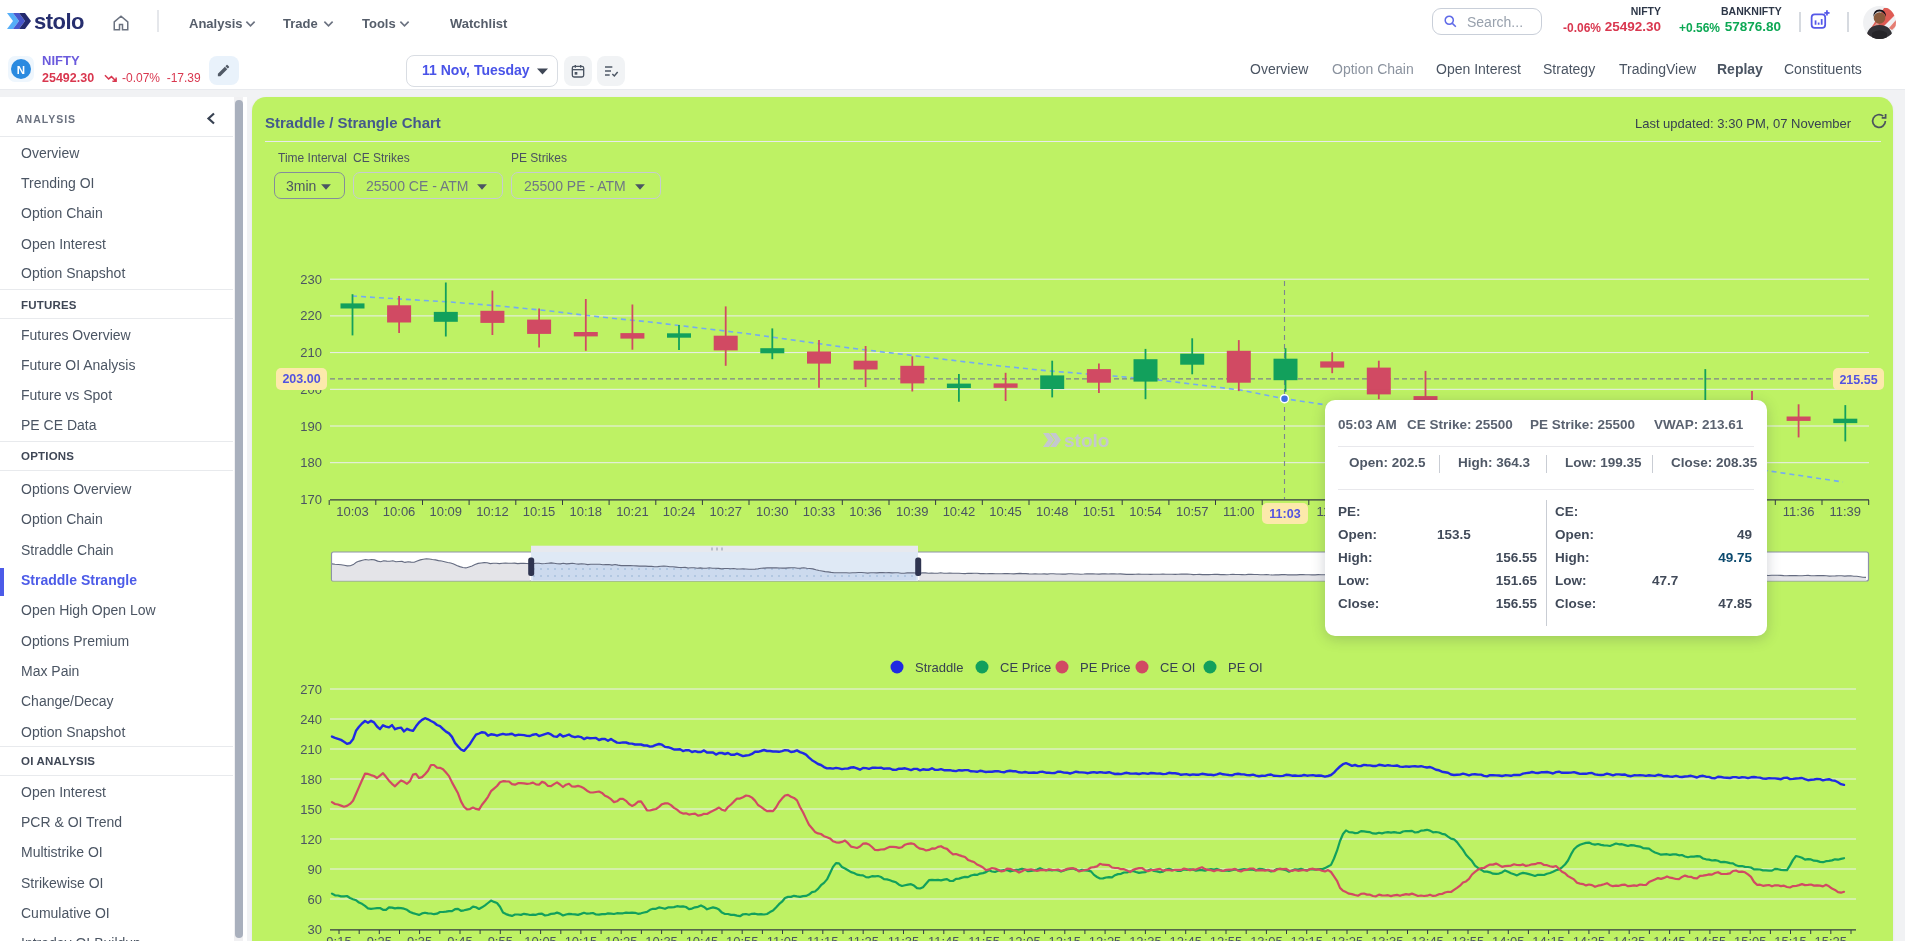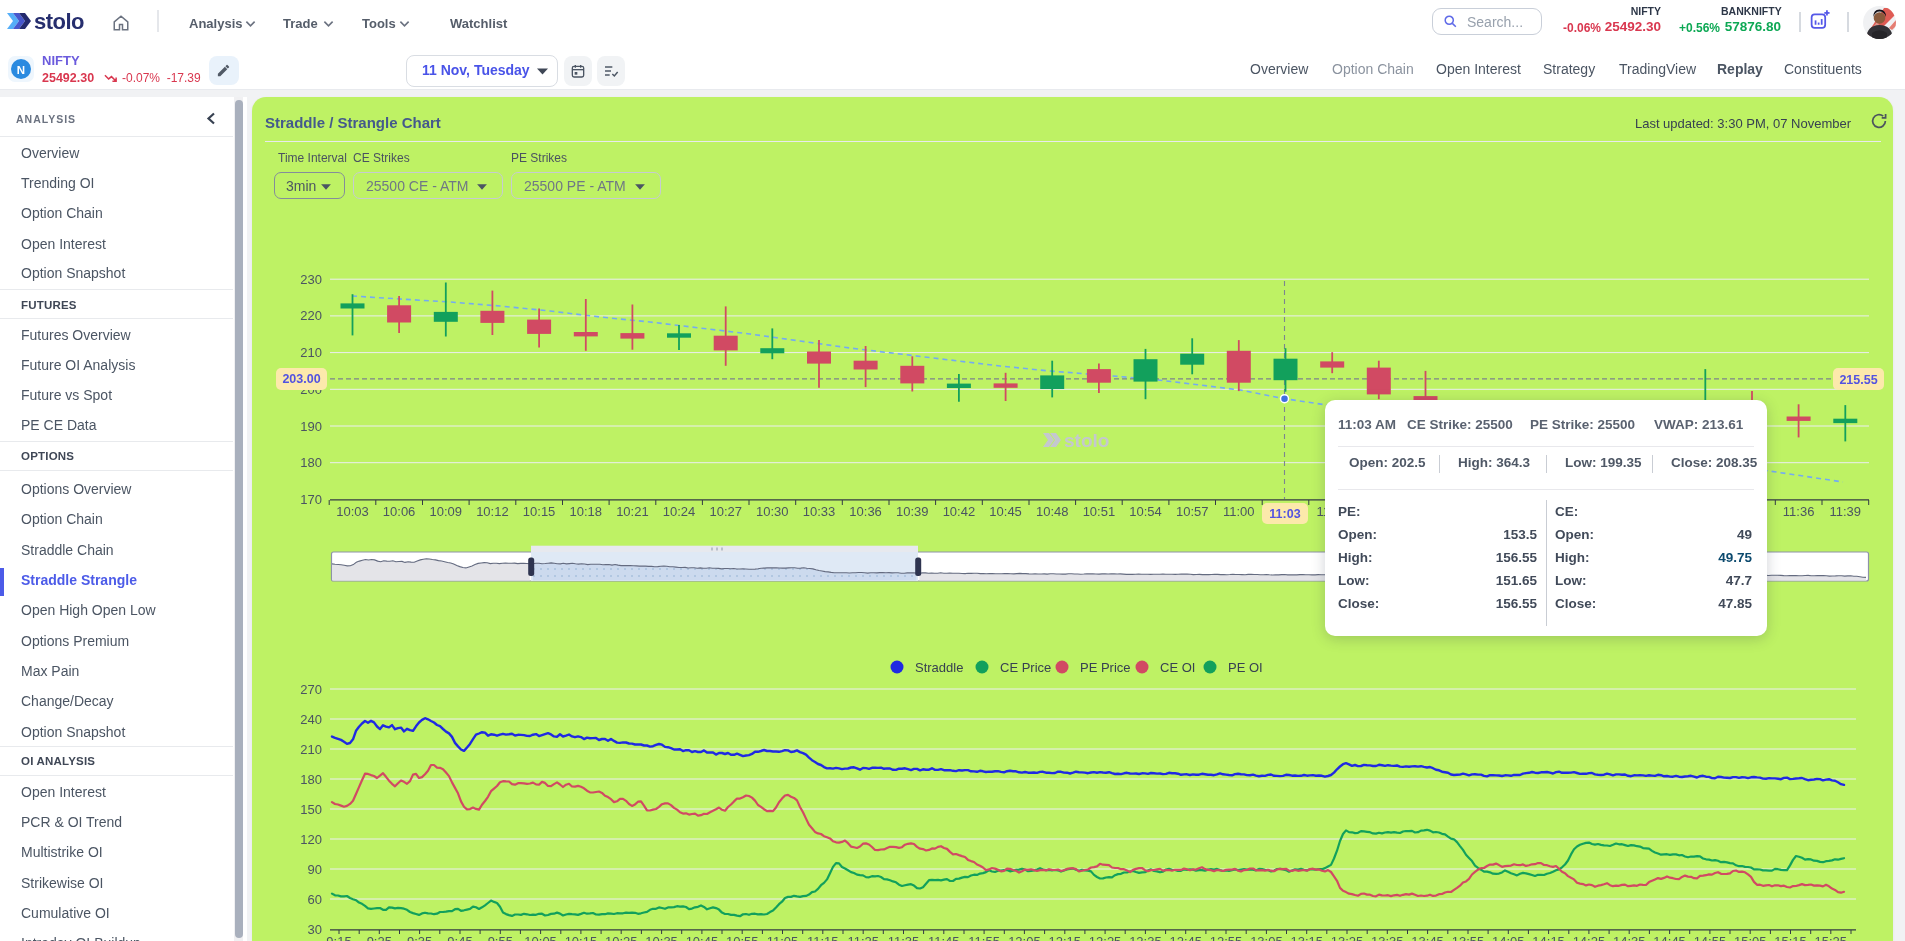--- a/index.html
+++ b/index.html
@@ -525,45 +525,45 @@
   <text x="1709.9" y="946" text-anchor="middle" class="axl">14:55</text>
   <text x="1750.2" y="946" text-anchor="middle" class="axl">15:05</text>
   <text x="1790.5" y="946" text-anchor="middle" class="axl">15:15</text>
   <text x="1830.8" y="946" text-anchor="middle" class="axl">15:25</text>
   <polyline points="332.0,893.6 335.0,895.3 338.0,895.5 341.0,896.4 344.0,896.4 347.0,896.0 350.0,898.0 353.0,899.2 356.0,900.2 359.0,902.6 362.0,903.8 365.0,905.9 368.0,908.4 371.0,908.8 374.0,908.5 377.0,908.2 380.0,908.0 383.0,909.8 386.0,909.8 389.0,907.3 392.0,907.6 395.0,908.4 398.0,907.9 401.0,908.1 404.0,908.7 407.0,909.8 410.0,912.0 413.0,913.1 416.0,914.0 419.0,914.9 422.0,913.4 425.0,912.7 428.0,913.4 431.0,913.5 434.0,914.2 437.0,913.7 440.0,912.0 443.0,912.0 446.0,911.7 449.0,911.1 452.0,911.1 455.0,909.2 458.0,908.9 461.0,910.8 464.0,910.3 467.0,909.6 470.0,908.9 473.0,906.6 476.0,907.3 479.0,909.0 482.0,907.3 485.0,905.3 488.0,903.0 491.0,900.6 494.0,901.9 497.0,903.0 500.0,906.7 503.0,912.6 506.0,914.1 509.0,915.1 512.0,915.9 515.0,914.5 518.0,914.5 521.0,914.9 524.0,913.8 527.0,914.3 530.0,915.0 533.0,914.7 536.0,914.8 539.0,913.8 542.0,913.7 545.0,915.5 548.0,915.0 551.0,913.9 554.0,913.7 557.0,912.6 560.0,913.6 563.0,915.5 566.0,914.5 569.0,913.9 572.0,914.2 575.0,914.3 578.0,914.9 581.0,913.9 584.0,912.8 587.0,913.7 590.0,913.4 593.0,913.0 596.0,914.5 599.0,914.6 602.0,914.1 605.0,914.2 608.0,913.4 611.0,913.6 614.0,914.0 617.0,913.2 620.0,913.4 623.0,913.3 626.0,912.6 629.0,912.9 632.0,912.7 635.0,912.8 638.0,913.8 641.0,913.3 644.0,912.5 647.0,911.9 650.0,909.8 653.0,908.8 656.0,908.8 659.0,907.4 662.0,908.0 665.0,908.8 668.0,907.4 671.0,907.4 674.0,907.1 677.0,906.2 680.0,906.7 683.0,906.4 686.0,907.0 689.0,909.2 692.0,908.6 695.0,907.3 698.0,906.8 701.0,905.4 704.0,906.9 707.0,909.3 710.0,908.3 713.0,907.4 716.0,908.1 719.0,909.6 722.0,912.6 725.0,914.0 728.0,914.0 731.0,914.9 734.0,914.9 737.0,915.6 740.0,916.2 743.0,914.3 746.0,914.0 749.0,914.8 752.0,913.8 755.0,913.7 758.0,914.4 761.0,914.2 764.0,914.5 767.0,914.0 770.0,912.1 773.0,910.6 776.0,907.5 779.0,904.2 782.0,901.7 785.0,898.0 788.0,896.9 791.0,896.9 794.0,895.8 797.0,896.4 800.0,896.9 803.0,896.1 806.0,895.9 809.0,894.6 812.0,892.1 815.0,891.5 818.0,888.9 821.0,885.2 824.0,882.9 827.0,879.4 830.0,873.3 833.0,866.9 836.0,863.1 839.0,863.4 842.0,867.0 845.0,868.5 848.0,870.2 851.0,872.1 854.0,873.0 857.0,874.6 860.0,875.1 863.0,875.4 866.0,877.1 869.0,877.3 872.0,876.2 875.0,876.4 878.0,876.0 881.0,877.0 884.0,879.1 887.0,879.4 890.0,880.2 893.0,881.4 896.0,882.3 899.0,884.7 902.0,886.0 905.0,885.3 908.0,884.6 911.0,884.2 914.0,885.6 917.0,888.2 920.0,888.5 923.0,887.2 926.0,883.7 929.0,880.2 932.0,879.9 935.0,880.2 938.0,879.9 941.0,880.3 944.0,879.7 947.0,879.1 950.0,881.0 953.0,881.0 956.0,878.9 959.0,878.6 962.0,877.6 965.0,876.9 968.0,877.1 971.0,875.5 974.0,874.7 977.0,874.9 980.0,873.6 983.0,873.1 986.0,872.1 989.0,870.3 992.0,871.5 995.0,872.0 998.0,870.7 1001.0,870.6 1004.0,870.2 1007.0,869.9 1010.0,871.3 1013.0,870.7 1016.0,869.9 1019.0,869.6 1022.0,868.7 1025.0,869.6 1028.0,871.2 1031.0,870.8 1034.0,870.4 1037.0,869.5 1040.0,868.2 1043.0,869.6 1046.0,870.2 1049.0,869.8 1052.0,870.4 1055.0,870.0 1058.0,870.3 1061.0,871.6 1064.0,870.4 1067.0,869.4 1070.0,869.0 1073.0,868.6 1076.0,869.8 1079.0,870.7 1082.0,869.9 1085.0,870.3 1088.0,870.6 1091.0,871.4 1094.0,874.9 1097.0,877.0 1100.0,878.5 1103.0,878.4 1106.0,877.5 1109.0,877.2 1112.0,877.3 1115.0,875.2 1118.0,874.1 1121.0,873.8 1124.0,872.5 1127.0,872.4 1130.0,871.5 1133.0,870.9 1136.0,872.0 1139.0,872.9 1142.0,872.4 1145.0,872.2 1148.0,870.5 1151.0,869.4 1154.0,871.0 1157.0,871.4 1160.0,872.3 1163.0,871.6 1166.0,869.5 1169.0,868.9 1172.0,869.8 1175.0,870.0 1178.0,871.0 1181.0,870.8 1184.0,869.3 1187.0,869.8 1190.0,869.4 1193.0,869.6 1196.0,870.6 1199.0,870.2 1202.0,870.1 1205.0,870.7 1208.0,869.6 1211.0,869.2 1214.0,869.5 1217.0,868.9 1220.0,870.1 1223.0,871.0 1226.0,870.5 1229.0,871.0 1232.0,870.3 1235.0,869.4 1238.0,870.1 1241.0,869.5 1244.0,869.1 1247.0,869.7 1250.0,869.4 1253.0,869.7 1256.0,870.3 1259.0,868.9 1262.0,869.1 1265.0,869.9 1268.0,870.1 1271.0,871.4 1274.0,870.8 1277.0,869.0 1280.0,868.9 1283.0,869.4 1286.0,870.1 1289.0,871.7 1292.0,870.5 1295.0,869.4 1298.0,869.5 1301.0,868.9 1304.0,869.8 1307.0,870.4 1310.0,869.3 1313.0,869.4 1316.0,869.6 1319.0,869.0 1322.0,869.2 1325.0,868.1 1328.0,866.5 1331.0,864.9 1334.0,858.5 1337.0,850.7 1340.0,841.0 1343.0,834.0 1346.0,830.4 1349.0,832.1 1352.0,832.3 1355.0,833.1 1358.0,832.8 1361.0,831.1 1364.0,831.4 1367.0,831.8 1370.0,832.2 1373.0,833.4 1376.0,833.6 1379.0,832.7 1382.0,833.4 1385.0,832.5 1388.0,832.1 1391.0,832.6 1394.0,832.1 1397.0,832.7 1400.0,833.0 1403.0,831.5 1406.0,831.0 1409.0,831.1 1412.0,830.9 1415.0,832.5 1418.0,832.2 1421.0,830.6 1424.0,830.4 1427.0,829.8 1430.0,830.6 1433.0,832.3 1436.0,832.0 1439.0,832.5 1442.0,833.8 1445.0,834.3 1448.0,836.6 1451.0,838.7 1454.0,839.3 1457.0,842.1 1460.0,846.1 1463.0,849.9 1466.0,854.8 1469.0,858.0 1472.0,861.1 1475.0,865.7 1478.0,867.9 1481.0,869.7 1484.0,871.7 1487.0,871.7 1490.0,872.3 1493.0,873.7 1496.0,873.9 1499.0,873.6 1502.0,872.4 1505.0,870.4 1508.0,871.8 1511.0,873.3 1514.0,874.2 1517.0,875.4 1520.0,873.8 1523.0,872.9 1526.0,873.4 1529.0,874.1 1532.0,875.0 1535.0,876.0 1538.0,874.8 1541.0,874.8 1544.0,875.0 1547.0,873.7 1550.0,873.0 1553.0,871.7 1556.0,870.2 1559.0,869.4 1562.0,867.3 1565.0,864.5 1568.0,860.5 1571.0,854.4 1574.0,849.3 1577.0,846.5 1580.0,844.8 1583.0,843.7 1586.0,842.9 1589.0,842.6 1592.0,844.0 1595.0,844.6 1598.0,844.0 1601.0,844.9 1604.0,845.3 1607.0,845.5 1610.0,846.0 1613.0,844.8 1616.0,843.5 1619.0,844.3 1622.0,844.2 1625.0,845.1 1628.0,846.0 1631.0,845.1 1634.0,845.4 1637.0,846.2 1640.0,846.6 1643.0,848.1 1646.0,848.3 1649.0,848.7 1652.0,850.9 1655.0,852.5 1658.0,853.5 1661.0,854.7 1664.0,854.3 1667.0,854.2 1670.0,854.9 1673.0,854.3 1676.0,854.4 1679.0,855.3 1682.0,855.0 1685.0,856.5 1688.0,857.2 1691.0,856.5 1694.0,856.7 1697.0,856.1 1700.0,856.4 1703.0,858.5 1706.0,859.3 1709.0,859.6 1712.0,860.5 1715.0,860.1 1718.0,860.8 1721.0,862.2 1724.0,861.9 1727.0,862.4 1730.0,863.1 1733.0,863.3 1736.0,865.3 1739.0,866.2 1742.0,866.0 1745.0,866.9 1748.0,867.0 1751.0,867.5 1754.0,869.4 1757.0,869.4 1760.0,869.5 1763.0,870.4 1766.0,870.4 1769.0,870.6 1772.0,870.6 1775.0,868.9 1778.0,869.2 1781.0,869.9 1784.0,870.2 1787.0,870.2 1790.0,865.4 1793.0,859.9 1796.0,856.0 1799.0,856.7 1802.0,857.8 1805.0,859.6 1808.0,859.1 1811.0,859.4 1814.0,860.7 1817.0,860.9 1820.0,861.9 1823.0,862.2 1826.0,861.2 1829.0,860.9 1832.0,860.4 1835.0,859.3 1838.0,859.7 1841.0,858.9 1844.0,858.2" fill="none" stroke="#12a05c" stroke-width="2.2" stroke-linejoin="round" stroke-linecap="round"></polyline>
   <polyline points="332.0,802.1 335.0,804.0 338.0,804.5 341.0,805.6 344.0,806.7 347.0,805.9 350.0,803.9 353.0,800.8 356.0,794.0 359.0,787.1 362.0,780.3 365.0,773.7 368.0,773.9 371.0,775.1 374.0,776.0 377.0,778.0 380.0,775.6 383.0,773.2 386.0,776.8 389.0,780.7 392.0,783.8 395.0,786.3 398.0,783.3 401.0,780.5 404.0,781.8 407.0,783.8 410.0,781.1 413.0,774.6 416.0,773.9 419.0,778.0 422.0,777.1 425.0,774.3 428.0,770.7 431.0,765.0 434.0,765.0 437.0,767.6 440.0,767.8 443.0,769.2 446.0,772.6 449.0,776.1 452.0,782.4 455.0,787.9 458.0,793.3 461.0,801.4 464.0,806.7 467.0,809.4 470.0,809.1 473.0,807.6 476.0,808.9 479.0,809.6 482.0,804.7 485.0,801.0 488.0,796.8 491.0,791.2 494.0,788.6 497.0,786.0 500.0,782.2 503.0,781.2 506.0,781.4 509.0,781.5 512.0,784.1 515.0,784.7 518.0,783.2 521.0,783.2 524.0,783.3 527.0,783.8 530.0,783.5 533.0,782.6 536.0,784.4 539.0,784.7 542.0,781.9 545.0,782.9 548.0,786.0 551.0,786.1 554.0,784.1 557.0,782.4 560.0,784.5 563.0,787.0 566.0,784.7 569.0,783.8 572.0,786.5 575.0,786.6 578.0,785.9 581.0,786.8 584.0,788.3 587.0,790.7 590.0,792.4 593.0,792.5 596.0,792.0 599.0,791.5 602.0,792.9 605.0,795.7 608.0,797.1 611.0,799.2 614.0,802.1 617.0,801.3 620.0,798.9 623.0,798.8 626.0,800.8 629.0,804.0 632.0,805.9 635.0,804.4 638.0,801.7 641.0,801.4 644.0,805.7 647.0,810.3 650.0,810.5 653.0,809.6 656.0,809.0 659.0,806.8 662.0,804.2 665.0,803.4 668.0,803.4 671.0,805.1 674.0,807.9 677.0,809.6 680.0,812.3 683.0,813.6 686.0,813.3 689.0,814.6 692.0,814.0 695.0,813.6 698.0,815.7 701.0,815.2 704.0,813.8 707.0,814.0 710.0,812.2 713.0,810.7 716.0,809.3 719.0,807.5 722.0,809.8 725.0,810.7 728.0,807.0 731.0,804.5 734.0,801.4 737.0,798.5 740.0,798.6 743.0,797.2 746.0,795.5 749.0,796.0 752.0,797.6 755.0,800.6 758.0,805.0 761.0,806.9 764.0,809.2 767.0,811.1 770.0,810.8 773.0,811.1 776.0,807.5 779.0,802.3 782.0,798.6 785.0,795.5 788.0,794.9 791.0,796.7 794.0,797.9 797.0,800.4 800.0,807.0 803.0,812.3 806.0,818.6 809.0,824.7 812.0,828.2 815.0,831.9 818.0,833.4 821.0,834.0 824.0,836.2 827.0,837.2 830.0,838.4 833.0,841.3 836.0,842.3 839.0,842.6 842.0,841.9 845.0,840.6 848.0,843.2 851.0,846.6 854.0,847.3 857.0,848.0 860.0,846.5 863.0,843.7 866.0,843.4 869.0,844.5 872.0,847.0 875.0,850.0 878.0,850.1 881.0,849.5 884.0,849.4 887.0,848.0 890.0,846.8 893.0,846.9 896.0,847.1 899.0,847.9 902.0,847.2 905.0,844.7 908.0,843.8 911.0,843.4 914.0,844.0 917.0,846.9 920.0,848.7 923.0,849.1 926.0,850.5 929.0,849.9 932.0,848.4 935.0,848.6 938.0,846.9 941.0,846.2 944.0,848.0 947.0,848.9 950.0,851.9 953.0,854.3 956.0,854.0 959.0,855.1 962.0,856.1 965.0,857.0 968.0,859.9 971.0,861.1 974.0,862.0 977.0,864.5 980.0,865.7 983.0,867.5 986.0,870.1 989.0,869.4 992.0,868.0 995.0,868.6 998.0,869.7 1001.0,871.4 1004.0,870.8 1007.0,868.7 1010.0,868.8 1013.0,870.0 1016.0,870.8 1019.0,872.6 1022.0,871.2 1025.0,869.5 1028.0,869.9 1031.0,869.3 1034.0,870.1 1037.0,871.0 1040.0,870.1 1043.0,869.9 1046.0,870.4 1049.0,869.2 1052.0,869.9 1055.0,870.0 1058.0,869.5 1061.0,871.0 1064.0,870.3 1067.0,868.9 1070.0,868.4 1073.0,868.2 1076.0,869.1 1079.0,871.5 1082.0,870.8 1085.0,870.0 1088.0,869.5 1091.0,867.5 1094.0,867.1 1097.0,866.4 1100.0,863.8 1103.0,864.7 1106.0,864.8 1109.0,865.1 1112.0,867.5 1115.0,868.0 1118.0,868.0 1121.0,869.2 1124.0,869.2 1127.0,870.4 1130.0,872.1 1133.0,869.9 1136.0,868.8 1139.0,868.2 1142.0,868.0 1145.0,870.2 1148.0,871.1 1151.0,870.1 1154.0,870.0 1157.0,869.4 1160.0,868.9 1163.0,870.6 1166.0,870.1 1169.0,870.0 1172.0,870.7 1175.0,869.8 1178.0,869.8 1181.0,869.9 1184.0,868.6 1187.0,869.3 1190.0,870.3 1193.0,869.3 1196.0,869.6 1199.0,868.3 1202.0,867.3 1205.0,869.1 1208.0,869.9 1211.0,870.2 1214.0,871.1 1217.0,870.0 1220.0,870.3 1223.0,871.0 1226.0,869.9 1229.0,869.5 1232.0,869.6 1235.0,868.9 1238.0,870.6 1241.0,871.5 1244.0,870.1 1247.0,870.0 1250.0,868.5 1253.0,868.5 1256.0,870.3 1259.0,870.3 1262.0,870.1 1265.0,870.7 1268.0,869.9 1271.0,870.7 1274.0,871.2 1277.0,869.5 1280.0,868.9 1283.0,869.1 1286.0,868.8 1289.0,870.6 1292.0,870.9 1295.0,870.0 1298.0,870.8 1301.0,870.3 1304.0,870.0 1307.0,870.7 1310.0,869.0 1313.0,868.7 1316.0,869.6 1319.0,869.4 1322.0,870.7 1325.0,871.4 1328.0,870.1 1331.0,872.0 1334.0,876.3 1337.0,880.8 1340.0,887.9 1343.0,890.8 1346.0,892.1 1349.0,893.7 1352.0,894.1 1355.0,895.0 1358.0,895.7 1361.0,893.9 1364.0,893.5 1367.0,894.6 1370.0,894.7 1373.0,896.0 1376.0,896.3 1379.0,894.6 1382.0,895.4 1385.0,895.5 1388.0,895.2 1391.0,896.1 1394.0,895.3 1397.0,894.9 1400.0,895.8 1403.0,894.8 1406.0,894.2 1409.0,894.6 1412.0,893.6 1415.0,894.7 1418.0,896.0 1421.0,895.5 1424.0,896.0 1427.0,895.7 1430.0,894.7 1433.0,895.9 1436.0,895.6 1439.0,894.2 1442.0,894.0 1445.0,892.5 1448.0,891.8 1451.0,892.0 1454.0,889.9 1457.0,887.9 1460.0,885.7 1463.0,882.6 1466.0,881.4 1469.0,878.9 1472.0,874.5 1475.0,871.9 1478.0,869.7 1481.0,868.1 1484.0,868.0 1487.0,866.0 1490.0,864.5 1493.0,864.6 1496.0,863.6 1499.0,865.1 1502.0,866.8 1505.0,866.2 1508.0,865.9 1511.0,865.6 1514.0,864.3 1517.0,865.0 1520.0,865.2 1523.0,864.4 1526.0,865.9 1529.0,865.2 1532.0,864.3 1535.0,864.2 1538.0,863.0 1541.0,863.1 1544.0,865.0 1547.0,865.2 1550.0,866.2 1553.0,866.9 1556.0,866.0 1559.0,868.8 1562.0,871.8 1565.0,873.3 1568.0,876.1 1571.0,877.8 1574.0,879.4 1577.0,882.8 1580.0,883.6 1583.0,884.1 1586.0,885.4 1589.0,884.5 1592.0,885.1 1595.0,886.8 1598.0,885.7 1601.0,885.1 1604.0,884.3 1607.0,883.2 1610.0,885.2 1613.0,886.2 1616.0,885.7 1619.0,885.8 1622.0,884.9 1625.0,884.6 1628.0,886.2 1631.0,885.8 1634.0,885.4 1637.0,885.8 1640.0,884.5 1643.0,884.8 1646.0,885.0 1649.0,882.1 1652.0,880.7 1655.0,879.4 1658.0,878.1 1661.0,878.9 1664.0,877.9 1667.0,876.4 1670.0,877.7 1673.0,878.2 1676.0,879.0 1679.0,879.1 1682.0,876.9 1685.0,875.6 1688.0,876.6 1691.0,876.8 1694.0,878.2 1697.0,878.3 1700.0,875.9 1703.0,875.6 1706.0,875.2 1709.0,874.4 1712.0,874.6 1715.0,873.0 1718.0,872.2 1721.0,873.8 1724.0,874.0 1727.0,873.9 1730.0,873.4 1733.0,871.0 1736.0,870.5 1739.0,871.9 1742.0,871.6 1745.0,872.3 1748.0,874.4 1751.0,876.9 1754.0,881.9 1757.0,884.8 1760.0,884.7 1763.0,885.8 1766.0,885.4 1769.0,885.0 1772.0,886.3 1775.0,885.3 1778.0,885.3 1781.0,886.1 1784.0,885.7 1787.0,887.0 1790.0,887.5 1793.0,886.1 1796.0,886.0 1799.0,885.1 1802.0,884.1 1805.0,885.1 1808.0,884.9 1811.0,884.5 1814.0,885.6 1817.0,885.3 1820.0,885.6 1823.0,886.4 1826.0,884.8 1829.0,886.3 1832.0,888.6 1835.0,889.9 1838.0,892.1 1841.0,892.7 1844.0,891.8" fill="none" stroke="#d14a63" stroke-width="2.2" stroke-linejoin="round" stroke-linecap="round"></polyline>
   <polyline points="332.0,736.6 335.0,737.9 338.0,738.9 341.0,739.9 344.0,741.7 347.0,743.9 350.0,743.0 353.0,739.3 356.0,730.8 359.0,726.8 362.0,723.5 365.0,721.0 368.0,722.7 371.0,720.9 374.0,722.4 377.0,726.5 380.0,729.1 383.0,725.3 386.0,726.6 389.0,727.4 392.0,725.1 395.0,729.2 398.0,728.1 401.0,727.6 404.0,731.4 407.0,728.8 410.0,730.2 413.0,730.9 416.0,726.3 419.0,722.5 422.0,719.9 425.0,718.2 428.0,719.3 431.0,721.0 434.0,722.5 437.0,725.0 440.0,726.2 443.0,729.0 446.0,731.6 449.0,733.4 452.0,736.9 455.0,742.9 458.0,746.4 461.0,749.5 464.0,750.9 467.0,747.5 470.0,743.9 473.0,739.2 476.0,734.7 479.0,733.5 482.0,732.2 485.0,732.6 488.0,735.7 491.0,734.3 494.0,734.7 497.0,735.7 500.0,734.7 503.0,733.8 506.0,734.6 509.0,734.3 512.0,733.8 515.0,735.5 518.0,734.8 521.0,734.9 524.0,735.1 527.0,735.9 530.0,736.0 533.0,734.7 536.0,734.1 539.0,736.1 542.0,735.1 545.0,734.1 548.0,733.2 551.0,734.4 554.0,736.4 557.0,736.7 560.0,734.3 563.0,736.5 566.0,735.7 569.0,734.5 572.0,736.4 575.0,737.2 578.0,736.4 581.0,737.1 584.0,739.1 587.0,737.6 590.0,738.2 593.0,738.1 596.0,737.9 599.0,740.0 602.0,739.0 605.0,738.9 608.0,740.8 611.0,738.9 614.0,740.9 617.0,742.6 620.0,742.9 623.0,742.4 626.0,742.5 629.0,743.5 632.0,743.6 635.0,744.5 638.0,744.4 641.0,744.5 644.0,745.5 647.0,745.5 650.0,746.6 653.0,746.2 656.0,744.9 659.0,744.0 662.0,744.7 665.0,746.9 668.0,747.2 671.0,748.1 674.0,749.5 677.0,749.5 680.0,749.2 683.0,751.1 686.0,750.2 689.0,750.2 692.0,752.0 695.0,751.1 698.0,752.0 701.0,752.0 704.0,750.4 707.0,752.5 710.0,752.5 713.0,752.5 716.0,754.6 719.0,753.0 722.0,753.0 725.0,754.0 728.0,753.0 731.0,754.8 734.0,754.8 737.0,753.6 740.0,754.8 743.0,756.1 746.0,755.5 749.0,755.1 752.0,753.9 755.0,751.8 758.0,751.8 761.0,751.0 764.0,750.0 767.0,751.0 770.0,751.0 773.0,751.5 776.0,751.5 779.0,751.8 782.0,751.1 785.0,750.2 788.0,750.4 791.0,752.0 794.0,751.5 797.0,750.4 800.0,752.1 803.0,753.2 806.0,754.6 809.0,757.6 812.0,760.2 815.0,762.0 818.0,764.0 821.0,765.0 824.0,767.1 827.0,768.4 830.0,768.3 833.0,768.6 836.0,767.9 839.0,768.4 842.0,769.1 845.0,768.6 848.0,768.5 851.0,767.5 854.0,767.3 857.0,768.3 860.0,769.7 863.0,768.0 866.0,768.1 869.0,768.8 872.0,767.8 875.0,767.6 878.0,767.9 881.0,767.7 884.0,768.8 887.0,768.4 890.0,768.5 893.0,769.8 896.0,769.9 899.0,768.6 902.0,768.7 905.0,768.3 908.0,769.2 911.0,770.1 914.0,768.9 917.0,768.9 920.0,770.4 923.0,769.3 926.0,769.8 929.0,769.7 932.0,768.3 935.0,769.9 938.0,769.9 941.0,769.2 944.0,770.2 947.0,770.3 950.0,770.1 953.0,770.8 956.0,771.1 959.0,770.2 962.0,770.5 965.0,770.1 968.0,770.1 971.0,771.3 974.0,771.4 977.0,771.8 980.0,770.8 983.0,771.3 986.0,772.0 989.0,771.6 992.0,771.7 995.0,771.3 998.0,771.1 1001.0,771.9 1004.0,772.3 1007.0,771.2 1010.0,770.7 1013.0,771.3 1016.0,771.3 1019.0,772.3 1022.0,772.6 1025.0,772.0 1028.0,772.7 1031.0,772.8 1034.0,772.5 1037.0,772.9 1040.0,771.9 1043.0,771.8 1046.0,772.7 1049.0,772.8 1052.0,773.1 1055.0,773.0 1058.0,771.7 1061.0,771.8 1064.0,772.6 1067.0,772.7 1070.0,773.5 1073.0,772.7 1076.0,771.7 1079.0,772.2 1082.0,772.4 1085.0,772.6 1088.0,773.2 1091.0,772.5 1094.0,772.1 1097.0,772.7 1100.0,772.1 1103.0,772.5 1106.0,772.7 1109.0,772.2 1112.0,773.2 1115.0,774.0 1118.0,773.8 1121.0,774.1 1124.0,773.3 1127.0,772.8 1130.0,773.5 1133.0,773.6 1136.0,773.5 1139.0,774.0 1142.0,773.3 1145.0,773.4 1148.0,773.9 1151.0,773.0 1154.0,773.3 1157.0,773.6 1160.0,773.5 1163.0,774.1 1166.0,773.9 1169.0,772.8 1172.0,773.2 1175.0,773.2 1178.0,773.7 1181.0,774.8 1184.0,774.4 1187.0,774.3 1190.0,775.0 1193.0,774.4 1196.0,774.7 1199.0,774.7 1202.0,773.8 1205.0,774.3 1208.0,774.8 1211.0,774.8 1214.0,775.2 1217.0,774.4 1220.0,773.4 1223.0,774.3 1226.0,774.6 1229.0,775.0 1232.0,775.3 1235.0,774.1 1238.0,773.8 1241.0,774.3 1244.0,774.4 1247.0,775.1 1250.0,775.2 1253.0,774.6 1256.0,775.6 1259.0,776.2 1262.0,775.8 1265.0,775.9 1268.0,774.9 1271.0,774.5 1274.0,775.8 1277.0,775.9 1280.0,776.1 1283.0,775.9 1286.0,774.8 1289.0,775.0 1292.0,775.7 1295.0,775.5 1298.0,775.9 1301.0,775.8 1304.0,775.0 1307.0,775.7 1310.0,775.4 1313.0,775.1 1316.0,775.7 1319.0,775.5 1322.0,775.8 1325.0,776.7 1328.0,776.0 1331.0,775.0 1334.0,772.6 1337.0,769.3 1340.0,766.5 1343.0,764.2 1346.0,763.2 1349.0,764.4 1352.0,765.8 1355.0,765.0 1358.0,766.1 1361.0,766.0 1364.0,764.9 1367.0,765.2 1370.0,765.4 1373.0,766.0 1376.0,766.0 1379.0,764.8 1382.0,765.3 1385.0,765.9 1388.0,765.2 1391.0,765.6 1394.0,765.9 1397.0,765.5 1400.0,766.6 1403.0,766.9 1406.0,766.4 1409.0,766.7 1412.0,766.4 1415.0,766.3 1418.0,766.6 1421.0,766.2 1424.0,766.9 1427.0,767.5 1430.0,767.0 1433.0,768.2 1436.0,769.7 1439.0,770.3 1442.0,771.7 1445.0,772.2 1448.0,772.7 1451.0,774.5 1454.0,775.0 1457.0,774.8 1460.0,774.6 1463.0,773.7 1466.0,774.4 1469.0,775.4 1472.0,774.4 1475.0,774.2 1478.0,774.6 1481.0,774.6 1484.0,775.9 1487.0,776.4 1490.0,775.2 1493.0,775.2 1496.0,775.4 1499.0,775.5 1502.0,776.0 1505.0,775.3 1508.0,775.4 1511.0,775.8 1514.0,774.9 1517.0,775.0 1520.0,775.0 1523.0,773.6 1526.0,773.1 1529.0,772.8 1532.0,772.0 1535.0,772.7 1538.0,773.0 1541.0,772.3 1544.0,772.3 1547.0,772.0 1550.0,772.7 1553.0,773.5 1556.0,772.1 1559.0,771.7 1562.0,772.8 1565.0,772.7 1568.0,772.7 1571.0,772.6 1574.0,772.1 1577.0,773.0 1580.0,773.9 1583.0,773.8 1586.0,773.8 1589.0,773.1 1592.0,773.0 1595.0,774.4 1598.0,774.8 1601.0,775.0 1604.0,774.7 1607.0,773.6 1610.0,774.3 1613.0,775.3 1616.0,774.4 1619.0,774.4 1622.0,774.7 1625.0,774.5 1628.0,775.8 1631.0,776.2 1634.0,775.3 1637.0,775.4 1640.0,775.3 1643.0,775.4 1646.0,775.9 1649.0,775.3 1652.0,775.6 1655.0,775.9 1658.0,774.8 1661.0,775.2 1664.0,776.3 1667.0,776.0 1670.0,776.6 1673.0,776.7 1676.0,775.9 1679.0,776.7 1682.0,777.0 1685.0,776.5 1688.0,776.3 1691.0,775.8 1694.0,776.6 1697.0,777.5 1700.0,776.2 1703.0,775.8 1706.0,776.7 1709.0,776.9 1712.0,778.1 1715.0,778.3 1718.0,776.8 1721.0,777.0 1724.0,777.6 1727.0,777.8 1730.0,778.0 1733.0,777.1 1736.0,777.1 1739.0,777.9 1742.0,777.3 1745.0,777.4 1748.0,778.1 1751.0,777.3 1754.0,777.0 1757.0,777.4 1760.0,777.6 1763.0,778.6 1766.0,778.7 1769.0,778.1 1772.0,778.4 1775.0,778.4 1778.0,778.7 1781.0,779.2 1784.0,777.9 1787.0,777.7 1790.0,779.1 1793.0,778.9 1796.0,778.5 1799.0,778.3 1802.0,778.0 1805.0,779.2 1808.0,780.2 1811.0,779.8 1814.0,779.5 1817.0,778.9 1820.0,779.1 1823.0,780.3 1826.0,779.6 1829.0,779.2 1832.0,780.4 1835.0,780.8 1838.0,782.3 1841.0,784.2 1844.0,784.9" fill="none" stroke="#1f2ae2" stroke-width="2.4" stroke-linejoin="round" stroke-linecap="round"></polyline>
 </svg>
 
 <div class="abs" style="left:1325px;top:400px;width:442px;height:236px;background:#fff;border-radius:10px;box-shadow:0 3px 14px rgba(40,50,70,.22);z-index:50;font-weight:bold;color:#4f5866">
-  <div class="abs" style="left:13px;top:17px;font-size:13.5px;color:#5a6270">11:03 AM</div>
+  <div class="abs" style="left:13px;top:17px;font-size:13.5px;color:#5a6270">05:03 AM</div>
   <div class="abs" style="left:82px;top:17px;font-size:13.5px;color:#5a6270">CE Strike: 25500</div>
   <div class="abs" style="left:205px;top:17px;font-size:13.5px;color:#5a6270">PE Strike: 25500</div>
   <div class="abs" style="left:329px;top:17px;font-size:13.5px;color:#5a6270">VWAP: 213.61</div>
   <div class="abs" style="left:13px;top:46px;width:416px;height:1px;background:#e8e8ec"></div>
   <div class="abs" style="left:24px;top:55px;font-size:13.5px">Open: 202.5</div>
   <div class="abs" style="left:114px;top:55px;width:1px;height:18px;background:#c9cdd4"></div>
   <div class="abs" style="left:133px;top:55px;font-size:13.5px">High: 364.3</div>
   <div class="abs" style="left:221px;top:55px;width:1px;height:18px;background:#c9cdd4"></div>
   <div class="abs" style="left:240px;top:55px;font-size:13.5px">Low: 199.35</div>
   <div class="abs" style="left:327px;top:55px;width:1px;height:18px;background:#c9cdd4"></div>
   <div class="abs" style="left:346px;top:55px;font-size:13.5px">Close: 208.35</div>
   <div class="abs" style="left:13px;top:89px;width:416px;height:1px;background:#e8e8ec"></div>
   <div class="abs" style="left:221px;top:100px;width:1px;height:126px;background:#c9cdd4"></div>
   <div class="abs" style="left:13px;top:104px;font-size:13.5px;color:#414a59">PE:</div>
   <div class="abs" style="left:13px;top:127px;font-size:13.5px;color:#414a59">Open:</div>
-    <div class="abs" style="left:112px;top:127px;width:100px;text-align:right;font-size:13.5px;color:#414a59">153.5</div>
+    <div class="abs" style="left:112px;top:127px;width:100px;text-align:left;font-size:13.5px;color:#414a59">153.5</div>
   <div class="abs" style="left:13px;top:150px;font-size:13.5px;color:#414a59">High:</div>
     <div class="abs" style="left:112px;top:150px;width:100px;text-align:right;font-size:13.5px;color:#414a59">156.55</div>
   <div class="abs" style="left:13px;top:173px;font-size:13.5px;color:#414a59">Low:</div>
     <div class="abs" style="left:112px;top:173px;width:100px;text-align:right;font-size:13.5px;color:#414a59">151.65</div>
   <div class="abs" style="left:13px;top:196px;font-size:13.5px;color:#414a59">Close:</div>
     <div class="abs" style="left:112px;top:196px;width:100px;text-align:right;font-size:13.5px;color:#414a59">156.55</div>
   <div class="abs" style="left:230px;top:104px;font-size:13.5px;color:#414a59">CE:</div>
   <div class="abs" style="left:230px;top:127px;font-size:13.5px;color:#414a59">Open:</div>
     <div class="abs" style="left:327px;top:127px;width:100px;text-align:right;font-size:13.5px;color:#414a59">49</div>
   <div class="abs" style="left:230px;top:150px;font-size:13.5px;color:#414a59">High:</div>
     <div class="abs" style="left:327px;top:150px;width:100px;text-align:right;font-size:13.5px;color:#0c4a6e">49.75</div>
   <div class="abs" style="left:230px;top:173px;font-size:13.5px;color:#414a59">Low:</div>
-    <div class="abs" style="left:327px;top:173px;width:100px;text-align:right;font-size:13.5px;color:#414a59">47.7</div>
+    <div class="abs" style="left:327px;top:173px;width:100px;text-align:left;font-size:13.5px;color:#414a59">47.7</div>
   <div class="abs" style="left:230px;top:196px;font-size:13.5px;color:#414a59">Close:</div>
     <div class="abs" style="left:327px;top:196px;width:100px;text-align:right;font-size:13.5px;color:#414a59">47.85</div>
 </div>
 
 </body></html>

